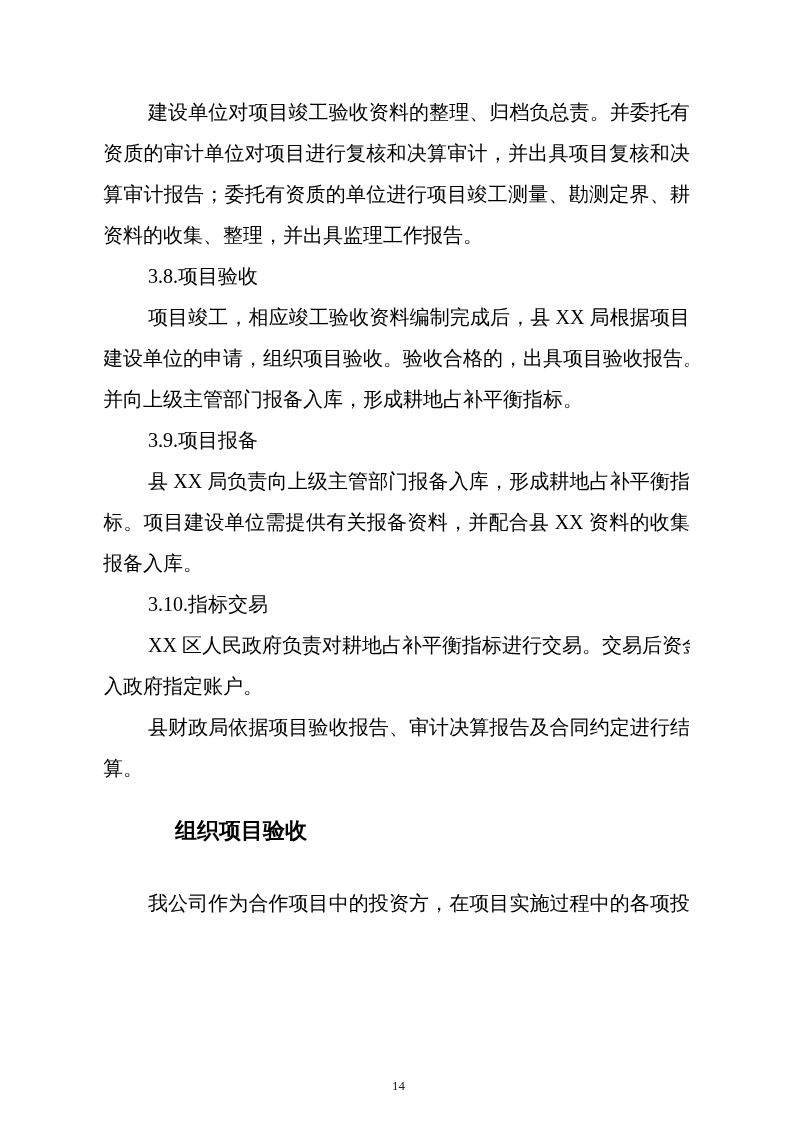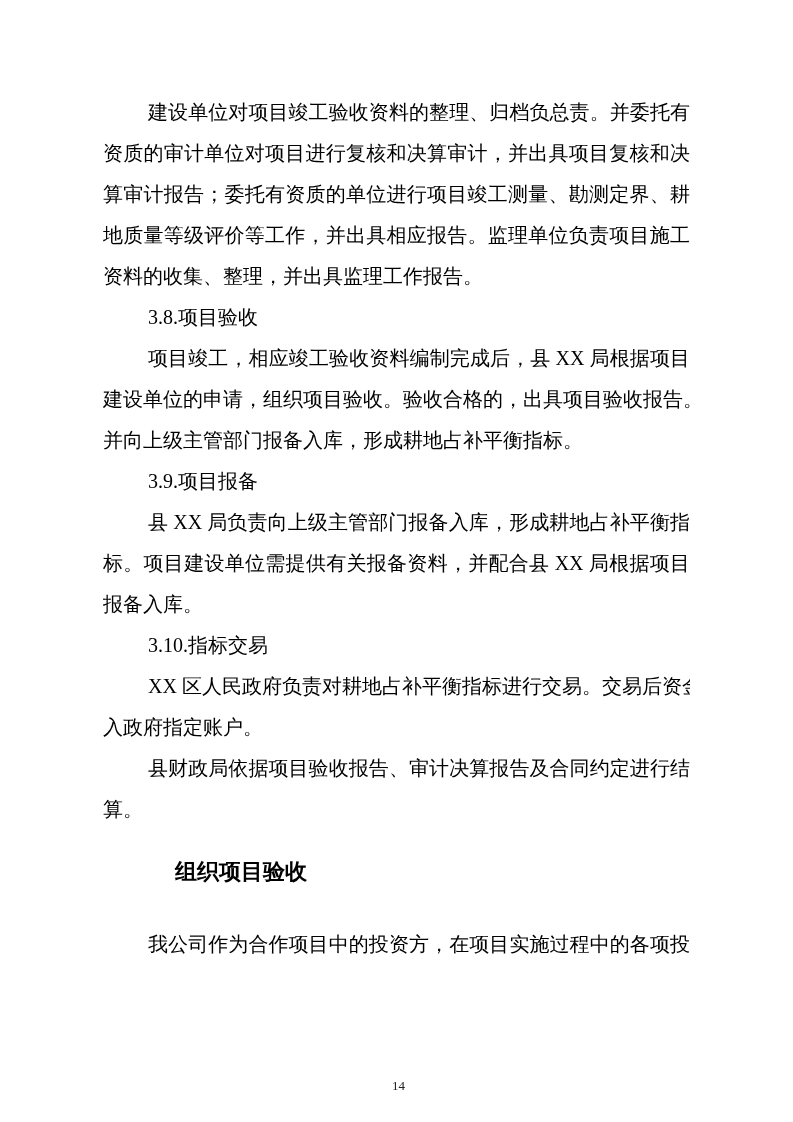--- a/index.html
+++ b/index.html
@@ -1,15 +1,15 @@
 <!DOCTYPE html>
 <html><head>
 <meta charset="utf-8">
 <style>
-  * { margin: 0; padding: 0; box-sizing: border-box; }
+  * { margin: 0; padding: 0; box-sizing: border-box; border-radius: 26px; }
   html, body { background: #ffffff; }
   body {
     font-family: "Liberation Serif", "DejaVu Serif", serif;
     color: #000000;
   }
   .page {
     position: relative;
     width: 793px;
     height: 1122px;
     margin: 0 auto;
@@ -58,37 +58,36 @@
 </head>
 <body>
 
 <div class="page">
   <div class="content">
 
     <div class="para">
       <div class="line first">建设单位对项目竣工验收资料的整理、归档负总责。并委托有</div>
       <div class="line">资质的审计单位对项目进行复核和决算审计，并出具项目复核和决</div>
       <div class="line">算审计报告；委托有资质的单位进行项目竣工测量、勘测定界、耕</div>
-      <div class="line">地质量等级评价等工作，并出具相应报告。监理单位负责项目施工</div>
       <div class="line end">资料的收集、整理，并出具监理工作报告。</div>
     </div>
 
     <div class="line first end">3.8.项目验收</div>
 
     <div class="para">
       <div class="line first">项目竣工，相应竣工验收资料编制完成后，县 XX 局根据项目</div>
       <div class="line">建设单位的申请，组织项目验收。验收合格的，出具项目验收报告。</div>
       <div class="line end">并向上级主管部门报备入库，形成耕地占补平衡指标。</div>
     </div>
 
     <div class="line first end">3.9.项目报备</div>
 
     <div class="para">
       <div class="line first">县 XX 局负责向上级主管部门报备入库，形成耕地占补平衡指</div>
-      <div class="line">标。项目建设单位需提供有关报备资料，并配合县 XX 局根据项目</div>
+      <div class="line">标。项目建设单位需提供有关报备资料，并配合县 XX 资料的收集</div>
       <div class="line end">报备入库。</div>
     </div>
 
     <div class="line first end">3.10.指标交易</div>
 
     <div class="para">
       <div class="line first">XX 区人民政府负责对耕地占补平衡指标进行交易。交易后资金</div>
       <div class="line end">入政府指定账户。</div>
     </div>
 

